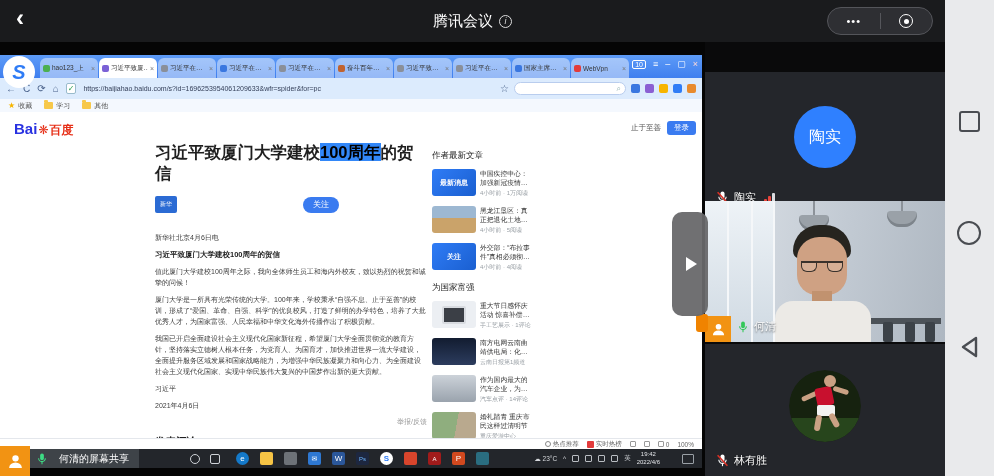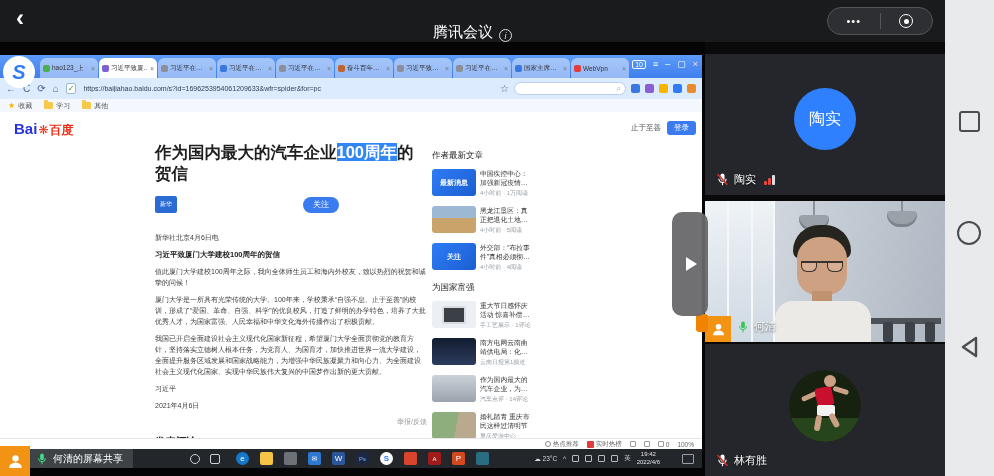--- a/index.html
+++ b/index.html
@@ -2,21 +2,21 @@
 <html><head>
 <meta charset="utf-8">
 <style>
   html,body{margin:0;padding:0;background:#000;}
   *{box-sizing:border-box;font-family:"Liberation Sans","DejaVu Sans",sans-serif;}
   #screen{position:relative;width:994px;height:476px;background:#000;overflow:hidden;}
 
   
   .topbar{position:absolute;left:0;top:0;width:945px;height:42px;background:#1a1b1d;}
   .back-btn{position:absolute;left:16px;top:4px;color:#fff;font-size:24px;font-weight:700;cursor:pointer;}
-  .tb-title{position:absolute;left:0;right:0;top:0;height:42px;display:flex;align-items:flex-end;justify-content:center;gap:6px;color:#fff;font-size:15px;}
+  .tb-title{position:absolute;left:0;right:0;top:0;height:42px;display:flex;align-items:center;justify-content:center;gap:6px;color:#fff;font-size:15px;}
   .info-circle{display:inline-flex;align-items:center;justify-content:center;width:13px;height:13px;border:1.2px solid #ddd;border-radius:50%;font-size:9px;color:#ddd;font-style:italic;}
   .capsule{position:absolute;right:12px;top:7px;width:106px;height:28px;border-radius:15px;background:#2e2f33;border:1px solid #54555a;display:flex;align-items:center;}
   .cap-dots{flex:1;text-align:center;color:#fff;font-size:11px;letter-spacing:1px;}
   .cap-div{width:1px;height:16px;background:#55565b;}
   .cap-rec{flex:1;display:flex;align-items:center;justify-content:center;}
   .rec-outer{width:14px;height:14px;border:1.6px solid #fff;border-radius:50%;display:flex;align-items:center;justify-content:center;}
   .rec-inner{width:5px;height:5px;background:#fff;border-radius:50%;}
 
   
   .navstrip{position:absolute;left:945px;top:0;width:49px;height:476px;background:#e9eaec;}
@@ -55,21 +55,21 @@
   .page{position:absolute;left:0;top:57px;width:702px;height:326px;background:#fff;overflow:hidden;}
   .bd-logo{position:absolute;left:14px;top:8px;display:flex;align-items:baseline;gap:1px;}
   .bd-bai{color:#2932e1;font-size:15px;font-weight:700;}
   .bd-paw{color:#e62f17;font-size:12px;}
   .bd-cn{color:#e62f17;font-size:12px;font-weight:700;}
   .pg-topright{position:absolute;right:6px;top:9px;display:flex;align-items:center;gap:6px;}
   .home-link{font-size:7.5px;color:#555;cursor:pointer;}
   .login-btn{background:#3a7bf0;color:#fff;font-size:7.5px;padding:2px 7px;border-radius:3px;cursor:pointer;}
   .article{position:absolute;left:155px;top:30px;width:272px;}
   .headline{font-size:16.5px;font-weight:700;color:#1f1f1f;line-height:1.3;margin-bottom:11px;}
-  .hl-sel{background:#3287f8;color:#ffffff;margin-top:42px;}
+  .hl-sel{background:#3287f8;color:#000000;margin-top:42px;}
   .byline{position:relative;display:flex;align-items:flex-start;gap:6px;margin-bottom:12px;height:24px;}
   .src-logo{width:22px;height:17px;background:#2b6bd4;border-radius:2px;color:#fff;font-size:6px;display:flex;align-items:center;justify-content:center;flex:none;}
   .src-name{font-size:9.5px;font-weight:700;color:#222;line-height:1.15;}
   .src-meta{font-size:6.5px;color:#999;margin-top:2px;white-space:nowrap;}
   .follow-btn{position:absolute;left:148px;top:1px;background:#3a7bf0;color:#fff;font-size:8px;padding:2.5px 10px;border-radius:9px;cursor:pointer;}
   .article p{font-size:7px;line-height:11px;color:#3c3c3c;margin:0 0 6px 0;}
   .article p.atitle{font-weight:700;color:#1f1f1f;font-size:7.5px;}
   .report-row{text-align:right;font-size:7px;color:#999;margin:5px 0 8px 0;cursor:pointer;}
   .comments-title{font-size:10.5px;font-weight:700;color:#1f1f1f;}
 
@@ -120,21 +120,21 @@
   .tk-desktop{position:absolute;right:8px;width:12px;height:10px;border:1px solid #9aa0a6;border-radius:1px;}
 
   
   .expand-handle{position:absolute;left:672px;top:212px;width:36px;height:104px;background:rgba(104,104,106,.95);border-radius:10px;z-index:5;display:flex;align-items:center;justify-content:center;cursor:pointer;}
   .play-tri{width:0;height:0;border-left:11px solid #fff;border-top:7px solid transparent;border-bottom:7px solid transparent;margin-left:3px;}
   .orange-blob{position:absolute;left:696px;top:314px;width:12px;height:18px;background:#f08300;border-radius:3px;z-index:4;}
 
   
   .panel{position:absolute;left:705px;top:42px;width:240px;height:434px;background:#0a0a0b;}
   .vtile{position:absolute;left:0;width:240px;background:#24262b;overflow:hidden;}
-  .t1{top:12px;height:141px;}
+  .t1{top:30px;height:141px;}
   .t2{top:159px;height:141px;}
   .t3{top:302px;height:132px;}
   .avatar-big{position:absolute;left:89px;top:34px;width:62px;height:62px;border-radius:50%;background:#2f80ff;display:flex;align-items:center;justify-content:center;color:#fff;font-size:16px;}
   .ptag{position:absolute;left:11px;bottom:8px;display:flex;align-items:center;gap:5px;color:#fff;font-size:11px;text-shadow:0 1px 2px rgba(0,0,0,.7);}
   .sigbars{display:flex;align-items:flex-end;gap:1.5px;margin-left:3px;}
   .sigbars span{width:2.5px;border-radius:1px;display:block;}
   .sb1{height:4px;background:#e8453c;}
   .sb2{height:7px;background:#e8453c;}
   .sb3{height:10px;background:#dadce0;}
 
@@ -157,21 +157,21 @@
   .chair{position:absolute;bottom:0;width:10px;height:20px;background:#3c4248;border-radius:2px;}
 
   .share-badge{position:absolute;left:0;bottom:0;width:26px;height:26px;background:#f29313;display:flex;align-items:center;justify-content:center;}
   .t2 .ptag{left:32px;}
 
   
   .foot-avatar{position:absolute;left:84px;top:26px;width:72px;height:72px;border-radius:50%;overflow:hidden;}
 
   
   .toast-badge{position:absolute;left:0;top:446px;width:30px;height:30px;background:#f29313;z-index:9;display:flex;align-items:center;justify-content:center;}
-  .toast-label{position:absolute;left:30px;top:449px;height:19px;background:rgba(64,68,74,.95);z-index:9;display:flex;align-items:center;gap:5px;padding:0 10px 0 6px;color:#fff;font-size:10px;}
+  .toast-label{position:absolute;left:30px;top:449px;height:19px;background:rgba(64,68,74,.95);z-index:9;display:flex;align-items:center;gap:11px;padding:0 10px 0 6px;color:#fff;font-size:10px;}
 </style>
 </head>
 <body>
 
 <div id="screen">
 
   <div class="topbar">
     <div class="back-btn">‹</div>
     <div class="tb-title">
       <span>腾讯会议</span>
@@ -306,21 +306,21 @@
           <span class="bd-paw">❋</span>
           <span class="bd-cn">百度</span>
         </div>
         <div class="pg-topright">
           <span class="home-link">止于至善</span>
           <span class="login-btn">登录</span>
         </div>
 
         <div class="article">
           <div class="headline">
-            <span>作为国内最大的汽车企业</span><span class="hl-sel">100周年</span><span>的贺信</span>
+            <span>习近平致厦门大学建校</span><span class="hl-sel">100周年</span><span>的贺信</span>
           </div>
           <div class="byline">
             <span class="src-logo">新华</span>
             <span class="follow-btn">关注</span>
           </div>
           <p>新华社北京4月6日电</p>
           <p class="atitle">习近平致厦门大学建校100周年的贺信</p>
           <p>值此厦门大学建校100周年之际，我向全体师生员工和海内外校友，致以热烈的祝贺和诚挚的问候！</p>
           <p>厦门大学是一所具有光荣传统的大学。100年来，学校秉承“自强不息、止于至善”的校训，形成了“爱国、革命、自强、科学”的优良校风，打造了鲜明的办学特色，培养了大批优秀人才，为国家富强、人民幸福和中华文化海外传播作出了积极贡献。</p>
           <p>我国已开启全面建设社会主义现代化国家新征程，希望厦门大学全面贯彻党的教育方针，坚持落实立德树人根本任务，为党育人、为国育才，加快推进世界一流大学建设，全面提升服务区域发展和国家战略能力，为增强中华民族凝聚力和向心力、为全面建设社会主义现代化国家、实现中华民族伟大复兴的中国梦作出新的更大贡献。</p>

